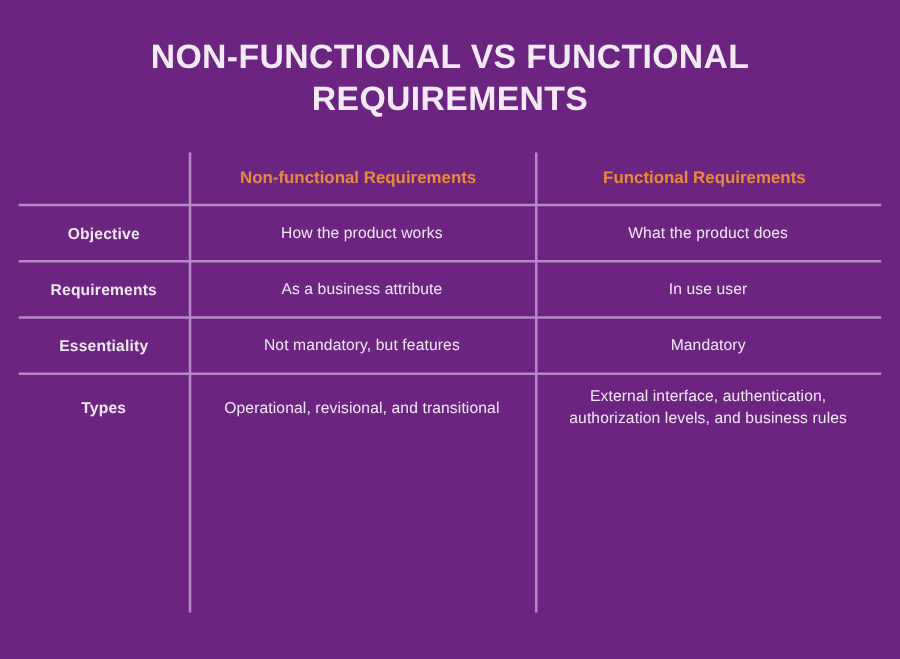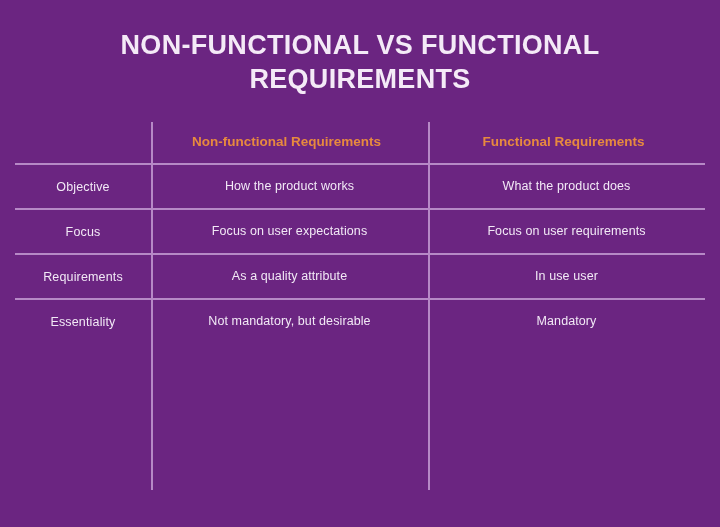--- a/index.html
+++ b/index.html
@@ -79,21 +79,21 @@
     color: #F2E9F6;
     padding: 9px 8px;
     height: 45px;
     box-sizing: border-box;
   }
   tbody tr:last-child td {
     border-bottom: none;
   }
   tbody td.label-cell {
     font-size: 12.5px;
-    font-weight: normal;
+    font-weight: bold;
     letter-spacing: 0.15px;
   }
   tbody td.value-cell {
     font-size: 12.5px;
     line-height: 1.38;
     letter-spacing: 0.1px;
     margin-left: 32px;
   }
 
   
@@ -134,37 +134,37 @@
         </tr>
       </thead>
       <tbody>
 
         <tr>
           <td class="label-cell">Objective</td>
           <td class="value-cell">How the product works</td>
           <td class="value-cell">What the product does</td>
         </tr>
 
-        <tr>
-          <td class="label-cell">Focus</td>
-          <td class="value-cell">Focus on user expectations</td>
-          <td class="value-cell">Focus on user requirements</td>
-        </tr>
 
         <tr>
           <td class="label-cell">Requirements</td>
-          <td class="value-cell">As a quality attribute</td>
+          <td class="value-cell">As a business attribute</td>
           <td class="value-cell">In use user</td>
         </tr>
 
 
         <tr>
           <td class="label-cell">Essentiality</td>
-          <td class="value-cell">Not mandatory, but desirable</td>
+          <td class="value-cell">Not mandatory, but features</td>
           <td class="value-cell">Mandatory</td>
         </tr>
 
 
+        <tr>
+          <td class="label-cell">Types</td>
+          <td class="value-cell">Operational, revisional, and transitional</td>
+          <td class="value-cell">External interface, authentication, authorization levels, and business rules</td>
+        </tr>
 
       </tbody>
     </table>
   </div>
 </div>
 
 </body></html>

